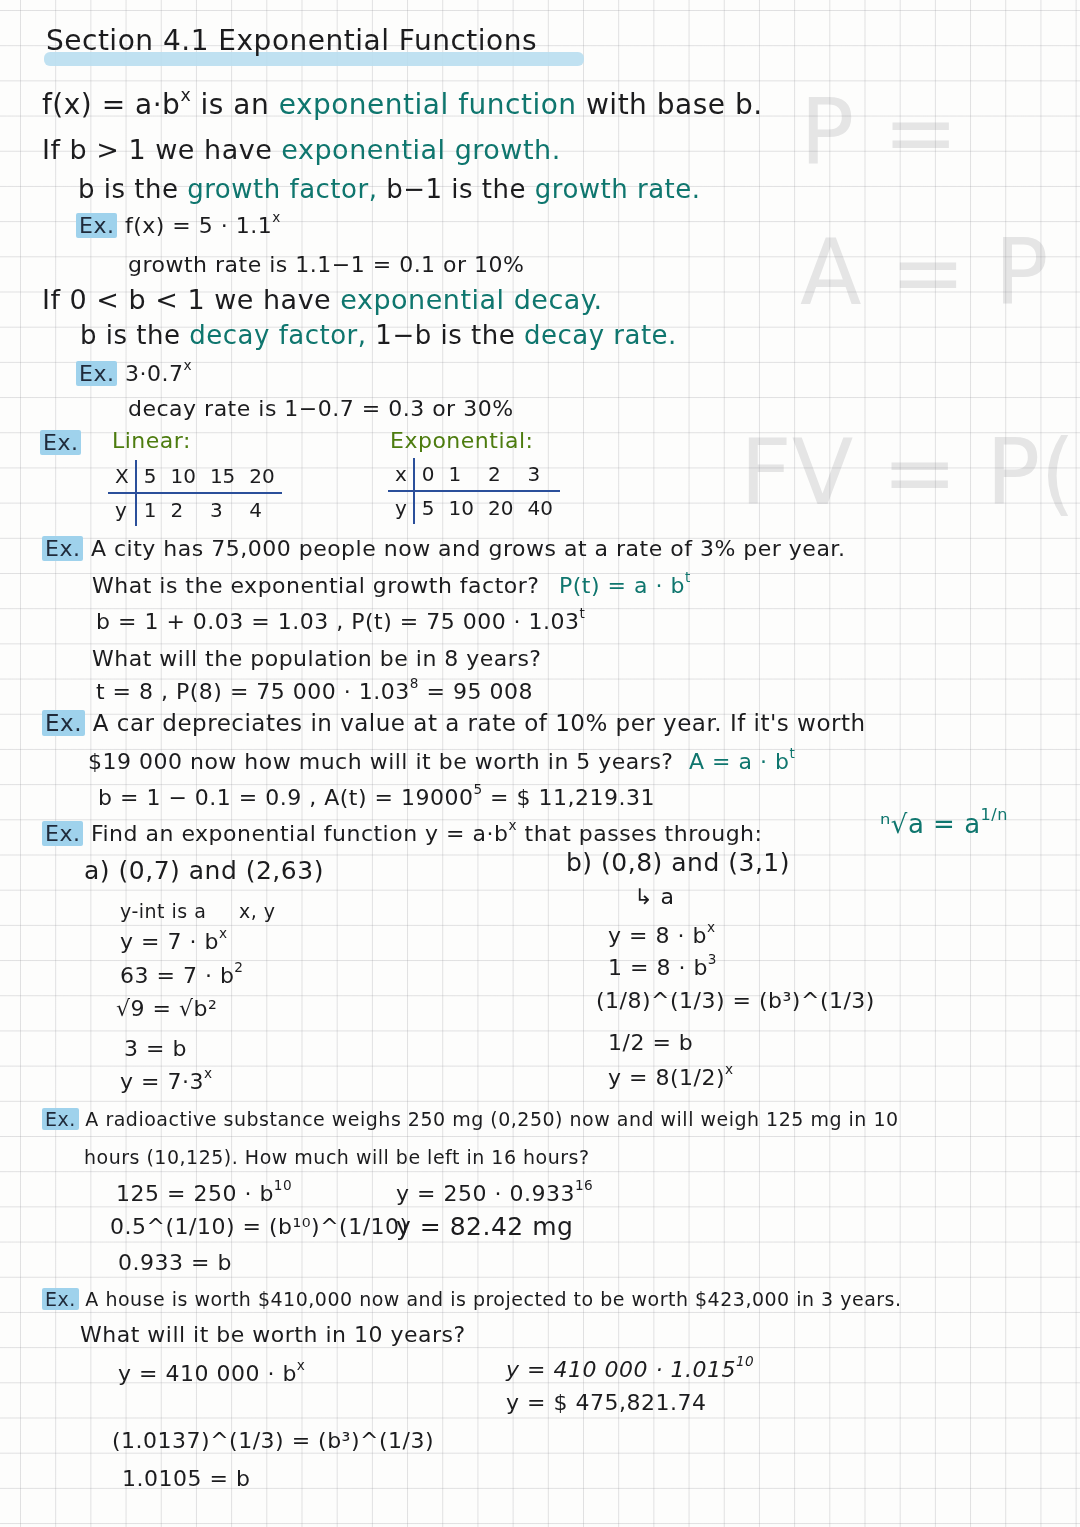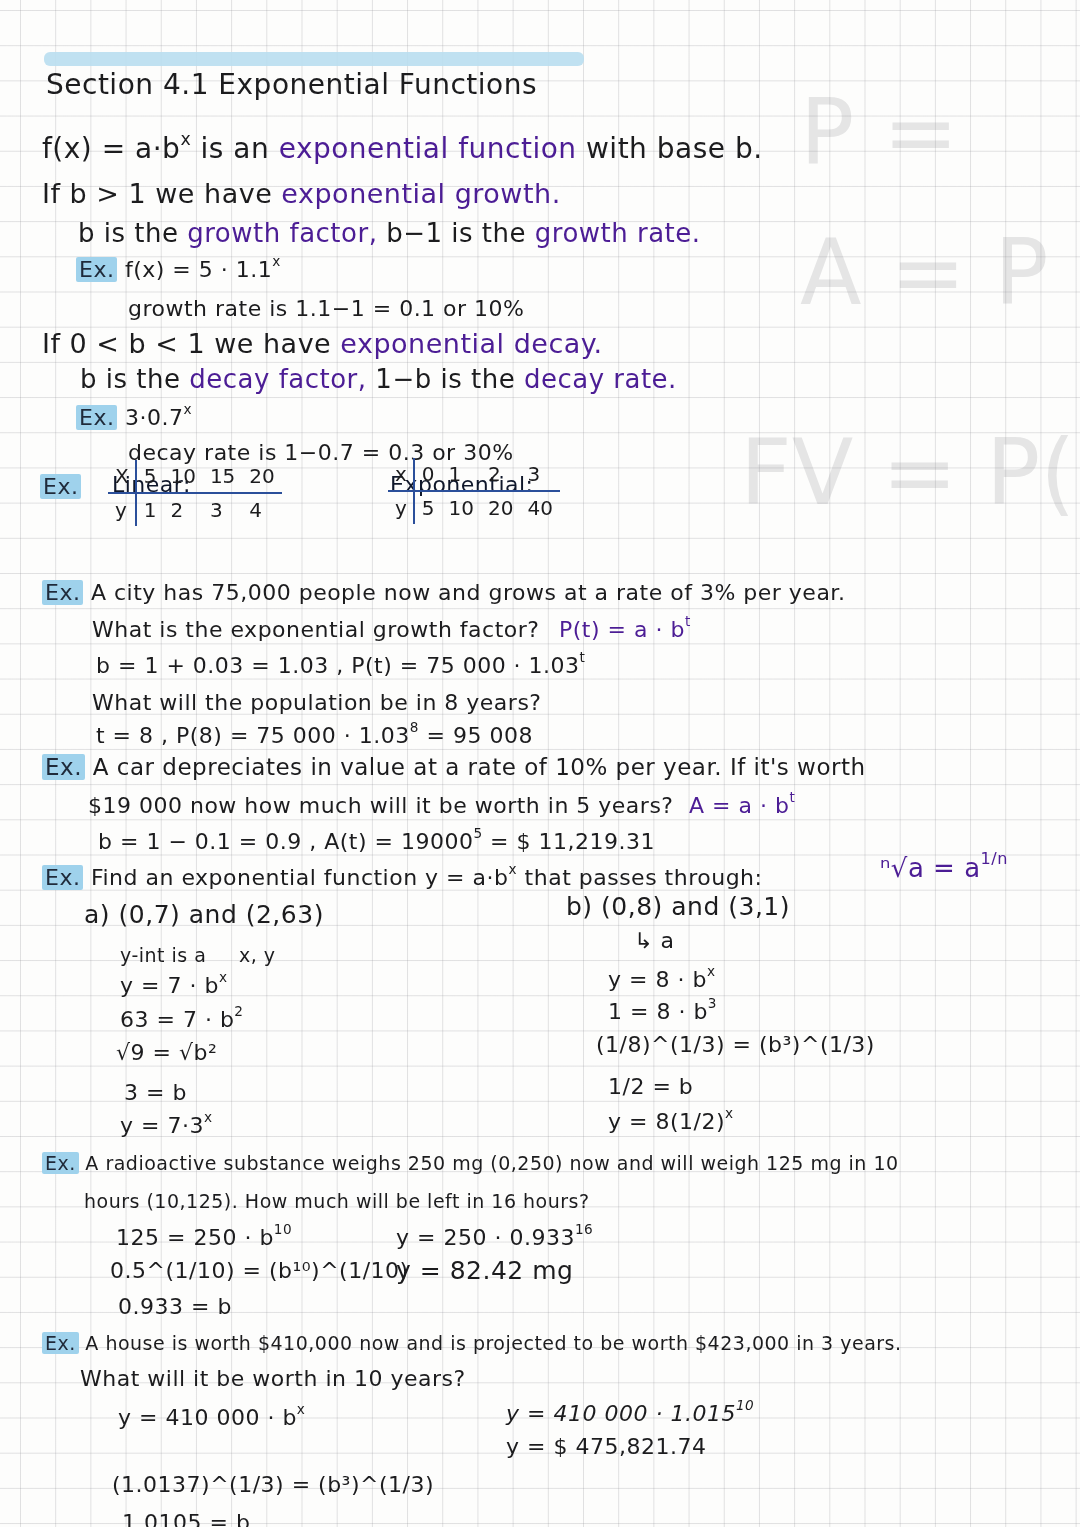--- a/index.html
+++ b/index.html
@@ -9,25 +9,25 @@
     background-image:
       linear-gradient(to right, rgba(150,150,155,0.28) 1px, transparent 1px),
       linear-gradient(to bottom, rgba(150,150,155,0.28) 1px, transparent 1px);
     background-size: 35.2px 35.2px;
     background-position: 20px 10px;
     font-family: "DejaVu Sans", sans-serif;
     color: #1c1c1e;
     position: relative;
   }
   .page { position: absolute; inset: 0; }
-  .ln { position: absolute; white-space: nowrap; font-size: 25px; letter-spacing: 0.5px; margin-top: 44px; }
+  .ln { position: absolute; white-space: nowrap; font-size: 25px; letter-spacing: 0.5px; }
   .sm { font-size: 22px; }
   .xs { font-size: 19px; }
-  .blue { color: #4c1d95; }
-  .tblue { color: #0f172a; }
+  .blue { color: #0f766e; }
+  .tblue { color: #4d7c0f; }
   .hl { background: #9fd2ec; padding: 0 3px; border-radius: 2px; color: #1f2a3a; }
   .title-hl {
     position: absolute; left: 44px; top: 52px; width: 540px; height: 14px;
     background: #b9def0; border-radius: 6px; opacity: 0.9;
   }
   sup { font-size: 0.62em; position: relative; top: -0.2em; }
   .tbl { position: absolute; border-collapse: collapse; font-size: 20px; color: #1c1c1e; }
   .tbl td { padding: 0 7px; height: 32px; }
   .tbl tr:first-child td { border-bottom: 2px solid #2b4f9a; }
   .tbl td:first-child { border-right: 2px solid #2b4f9a; padding-right: 6px; }

